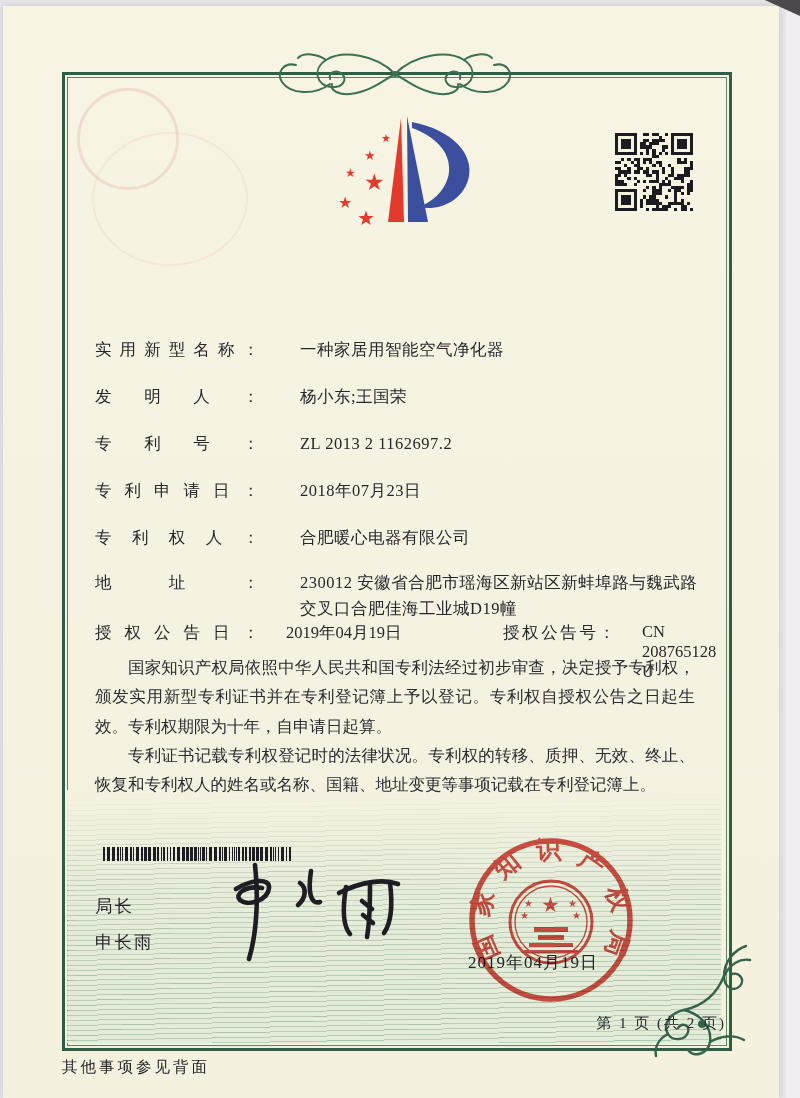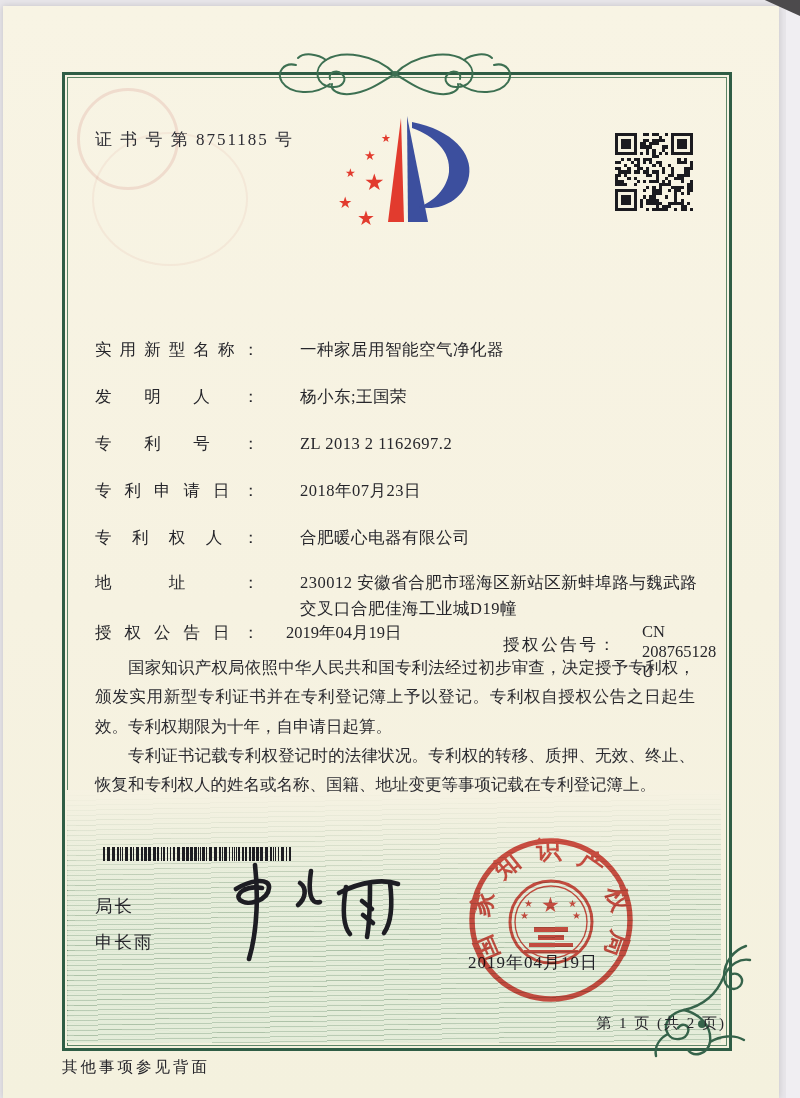--- a/index.html
+++ b/index.html
@@ -34,21 +34,21 @@
   .title{left:62px;top:237px;width:664px;text-align:center;font-size:40px;font-weight:700;
          letter-spacing:9px;color:#1d1b1e;}
 
   .row{left:95px;width:612px;display:flex;font-size:16.5px;line-height:1.55;gap:41px;}
   .row .lbl{width:164px;flex:0 0 164px;text-align:justify;text-align-last:justify;}
   .row .val{flex:1;letter-spacing:.5px;}
   .r0{top:337px}.r1{top:384px}.r2{top:431px}.r3{top:478px}.r4{top:525px}.r5{top:570px}
   .grant-row{left:95px;top:622px;width:612px;display:flex;font-size:16.5px;gap:27px;}
   .grant-row .lbl{width:164px;flex:0 0 164px;text-align:justify;text-align-last:justify;}
   .grant-row .gv1{width:196px;flex:0 0 196px;}
-  .grant-row .lbl2{width:112px;flex:0 0 112px;margin-left:-6px;margin-top:12px;}
+  .grant-row .lbl2{width:112px;flex:0 0 112px;margin-left:-6px;}
   .grant-row .gv2{flex:1;}
 
   .paras{left:95px;top:653px;width:600px;font-size:16.5px;line-height:1.78;
          text-align:justify;color:#2b2b30;}
   .paras p{margin:0;text-indent:2em;}
 
   .sig-block{left:95px;top:888px;font-size:17.5px;line-height:36px;letter-spacing:2px;}
   .sig-svg{left:212px;top:853px;z-index:3;}
   .barcode{left:103px;top:847px;z-index:2;}
 
@@ -319,21 +319,20 @@
       <rect x="1" y="1" width="5" height="5" fill="#f6f2e1"></rect>
       <rect x="2" y="2" width="3" height="3" fill="#1b1b20"></rect>
       <rect x="18" y="0" width="7" height="7" fill="#1b1b20"></rect>
       <rect x="19" y="1" width="5" height="5" fill="#f6f2e1"></rect>
       <rect x="20" y="2" width="3" height="3" fill="#1b1b20"></rect>
       <rect x="0" y="18" width="7" height="7" fill="#1b1b20"></rect>
       <rect x="1" y="19" width="5" height="5" fill="#f6f2e1"></rect>
       <rect x="2" y="20" width="3" height="3" fill="#1b1b20"></rect>
     </svg>
 
-  <div class="abs txt cjk cert-no">证 书 号 第 8751185 号</div>
 
 
   <div class="abs txt cjk row r0">
     <span class="lbl">实用新型名称：</span>
     <span class="val">一种家居用智能空气净化器</span>
   </div>
   <div class="abs txt cjk row r1">
     <span class="lbl">发明人：</span>
     <span class="val">杨小东;王国荣</span>
   </div>

